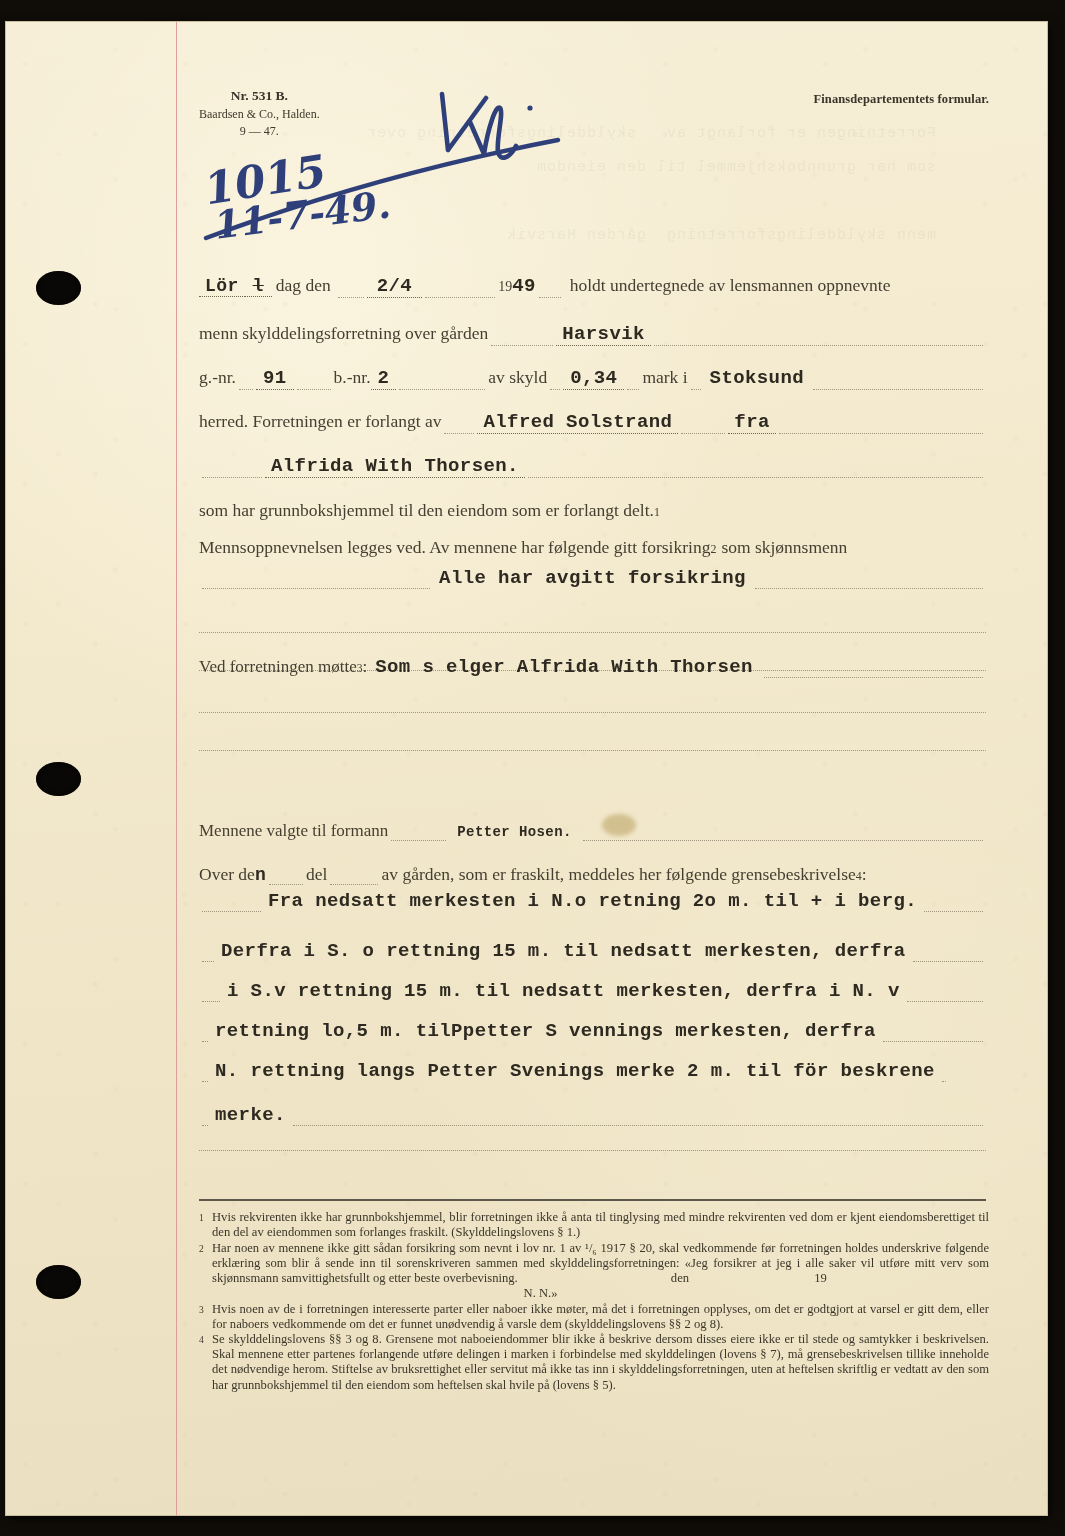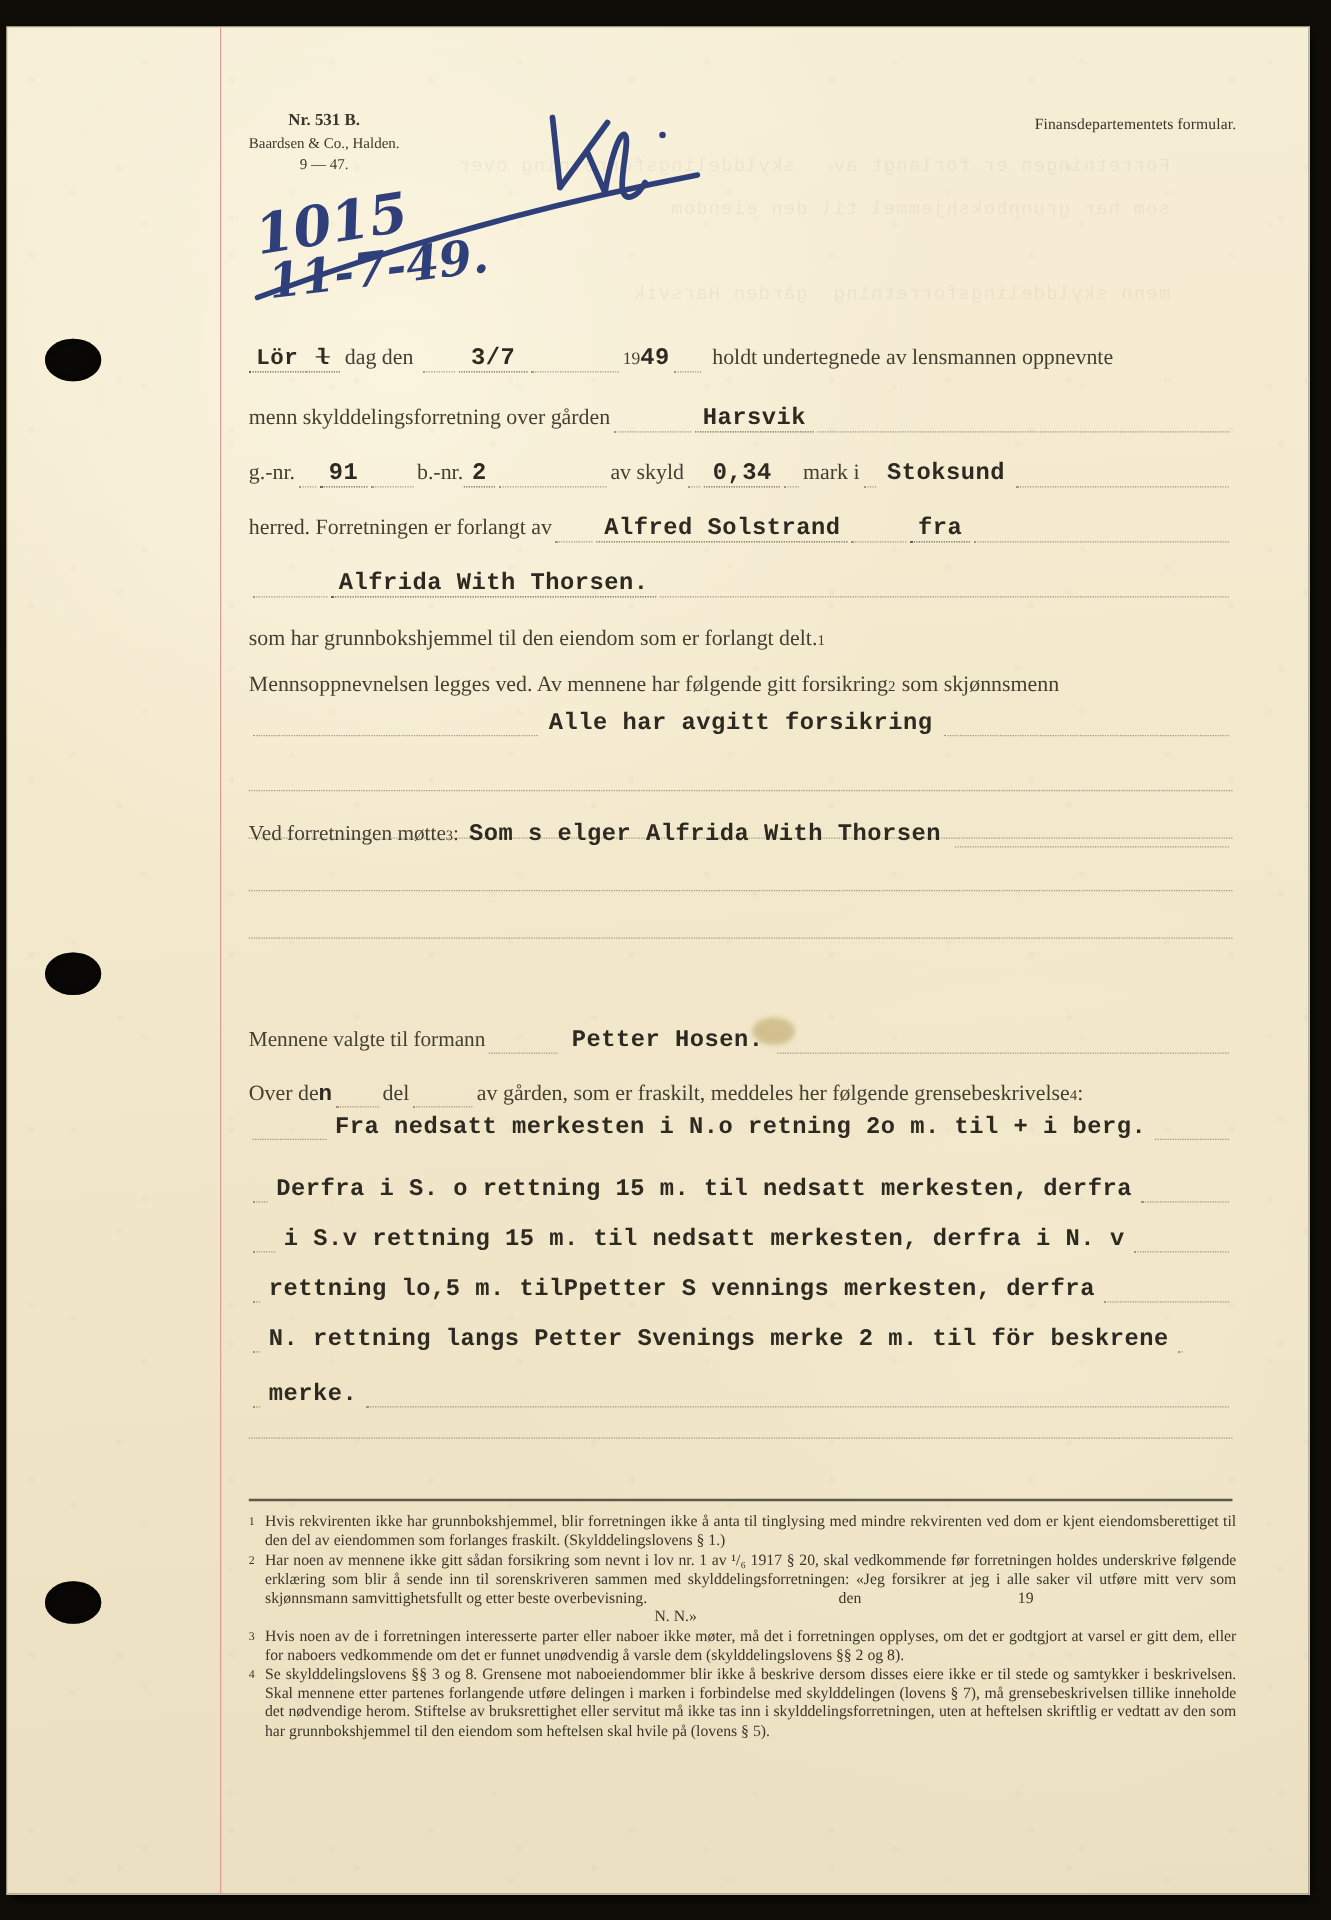--- a/index.html
+++ b/index.html
@@ -53,21 +53,21 @@
     border-bottom:1.5px dotted #6d6450;opacity:.62;margin:0 3px;
   }
 
   .row{display:flex;align-items:baseline;position:absolute;}
 
   
   #printer{position:absolute;left:193px;top:64px;text-align:center;line-height:1.45;}
   #printer .l1{font-size:13.5px;font-weight:bold;color:#3a342a;}
   #printer .l2{font-size:12px;color:#3e382d;}
   #printer .l3{font-size:12px;color:#3e382d;}
-  #dept{position:absolute;right:58px;top:70px;font-size:12.5px;font-weight:normal;color:#3a342a;letter-spacing:.1px;}
+  #dept{position:absolute;right:58px;top:70px;font-size:12.5px;font-weight:bold;color:#3a342a;letter-spacing:.1px;}
   #title{
     position:absolute;left:374px;top:168px;font-size:30px;letter-spacing:1.1px;
     color:#2f2a21;font-family:"Liberation Serif",serif;
   }
   
   .hand{
     position:absolute;color:#2e3f7a;font-family:"DejaVu Serif",serif;
     font-style:italic;font-weight:bold;
   }
   #hand-num{left:198px;top:132px;font-size:44px;transform:rotate(-9deg);}
@@ -133,21 +133,21 @@
     <div class="hand" id="hand-num">1015</div>
     <div class="hand" id="hand-date">11-7-49.</div>
 
     <div class="stain" style="left:596px;top:792px;width:34px;height:22px;"></div>
 
     <div class="row" style="left:193px;top:253px;width:787px;font-size:17.5px;">
       <span class="tw" style="font-size:18px;border-bottom:1.5px dotted #6d6450;padding:0 6px;">Lör</span>
       <span class="tw" style="font-size:18px;border-bottom:1.5px dotted #6d6450;padding:0 8px;text-decoration:line-through;">l</span>
       <span class="lbl" style="padding:0 4px;">dag den</span>
       <span class="dots" style="max-width:26px;"></span>
-      <span class="tw" style="font-size:19px;border-bottom:1.5px dotted #6d6450;padding:0 10px;">3/7</span>
+      <span class="tw" style="font-size:19px;border-bottom:1.5px dotted #6d6450;padding:0 10px;">2/4</span>
       <span class="dots" style="max-width:70px;"></span>
       <span class="lbl" style="font-size:14px;">19</span>
       <span class="tw" style="font-size:19px;text-align:center;">49</span>
       <span class="dots" style="max-width:22px;"></span>
       <span class="lbl" style="padding-left:6px;">holdt undertegnede av lensmannen oppnevnte</span>
     </div>
 
     <div class="row" style="left:193px;top:301px;width:787px;font-size:17.5px;">
       <span class="lbl">menn skylddelingsforretning over gården</span>
       <span class="dots" style="max-width:62px;"></span>
@@ -214,21 +214,21 @@
         <sup class="lbl">3</sup>
       <span class="lbl">:</span>
       <span class="tw" style="font-size:19px;padding:0 8px;">Som s elger  Alfrida With Thorsen</span>
       <span class="dots"></span>
     </div>
 
 
     <div class="row" style="left:193px;top:799px;width:787px;font-size:17px;">
       <span class="lbl">Mennene valgte til formann</span>
       <span class="dots" style="max-width:55px;"></span>
-      <span class="tw" style="font-size:19px;padding:0 8px;">Petter Hosen.</span>
+      <span class="tw" style="font-size:14px;padding:0 8px;">Petter Hosen.</span>
       <span class="dots"></span>
     </div>
 
     <div class="row" style="left:193px;top:842px;width:787px;font-size:17.5px;">
       <span class="lbl">Over de</span>
         <span class="tw" style="font-size:18px;">n</span>
       <span class="dots" style="max-width:34px;"></span>
       <span class="lbl">del</span>
       <span class="dots" style="max-width:48px;"></span>
       <span class="lbl">av gården, som er fraskilt, meddeles her følgende grensebeskrivelse</span>

